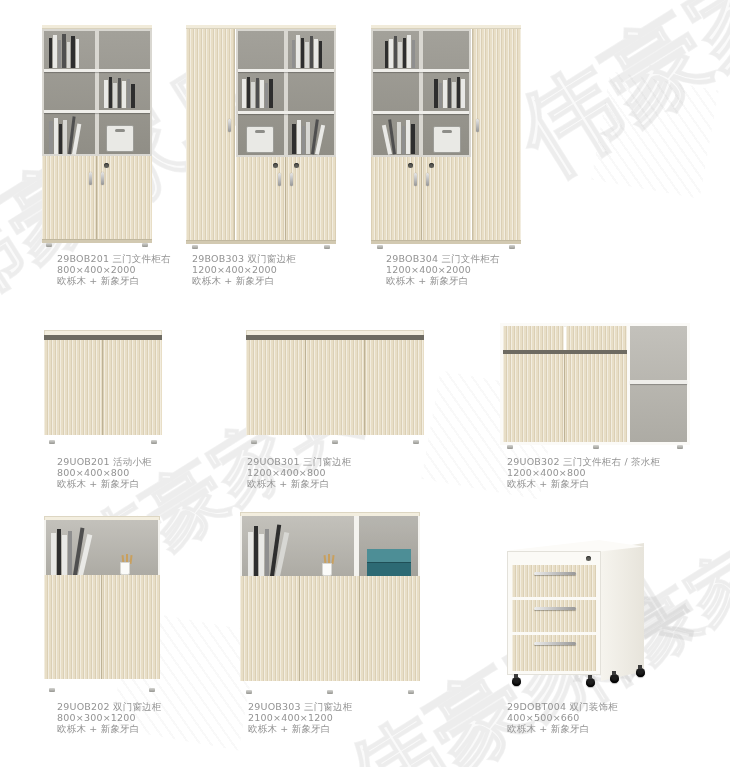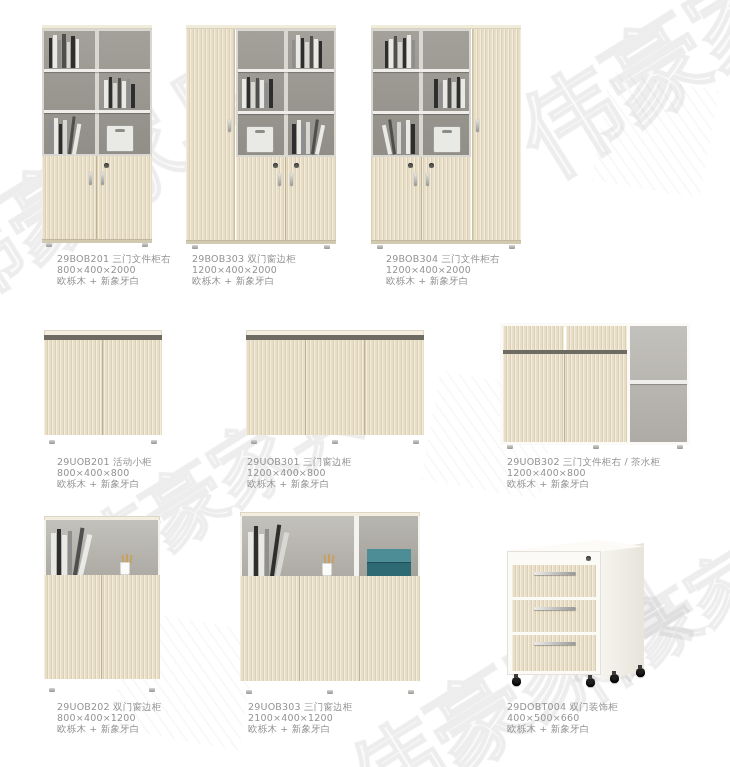--- a/index.html
+++ b/index.html
@@ -359,21 +359,21 @@
   <div>1200×400×800</div>
   <div>欧栎木 + 新象牙白</div>
 </div>
 <div class="caption" style="left:507px;top:456px">
   <div><span>29UOB302</span> <span>三门文件柜右 / 茶水柜</span></div>
   <div>1200×400×800</div>
   <div>欧栎木 + 新象牙白</div>
 </div>
 <div class="caption" style="left:57px;top:701px">
   <div><span>29UOB202</span> <span>双门窗边柜</span></div>
-  <div>800×400×1200</div>
+  <div>800×300×1200</div>
   <div>欧栎木 + 新象牙白</div>
 </div>
 <div class="caption" style="left:248px;top:701px">
   <div><span>29UOB303</span> <span>三门窗边柜</span></div>
   <div>2100×400×1200</div>
   <div>欧栎木 + 新象牙白</div>
 </div>
 <div class="caption" style="left:507px;top:701px">
   <div><span>29DOBT004</span> <span>双门装饰柜</span></div>
   <div>400×500×660</div>

